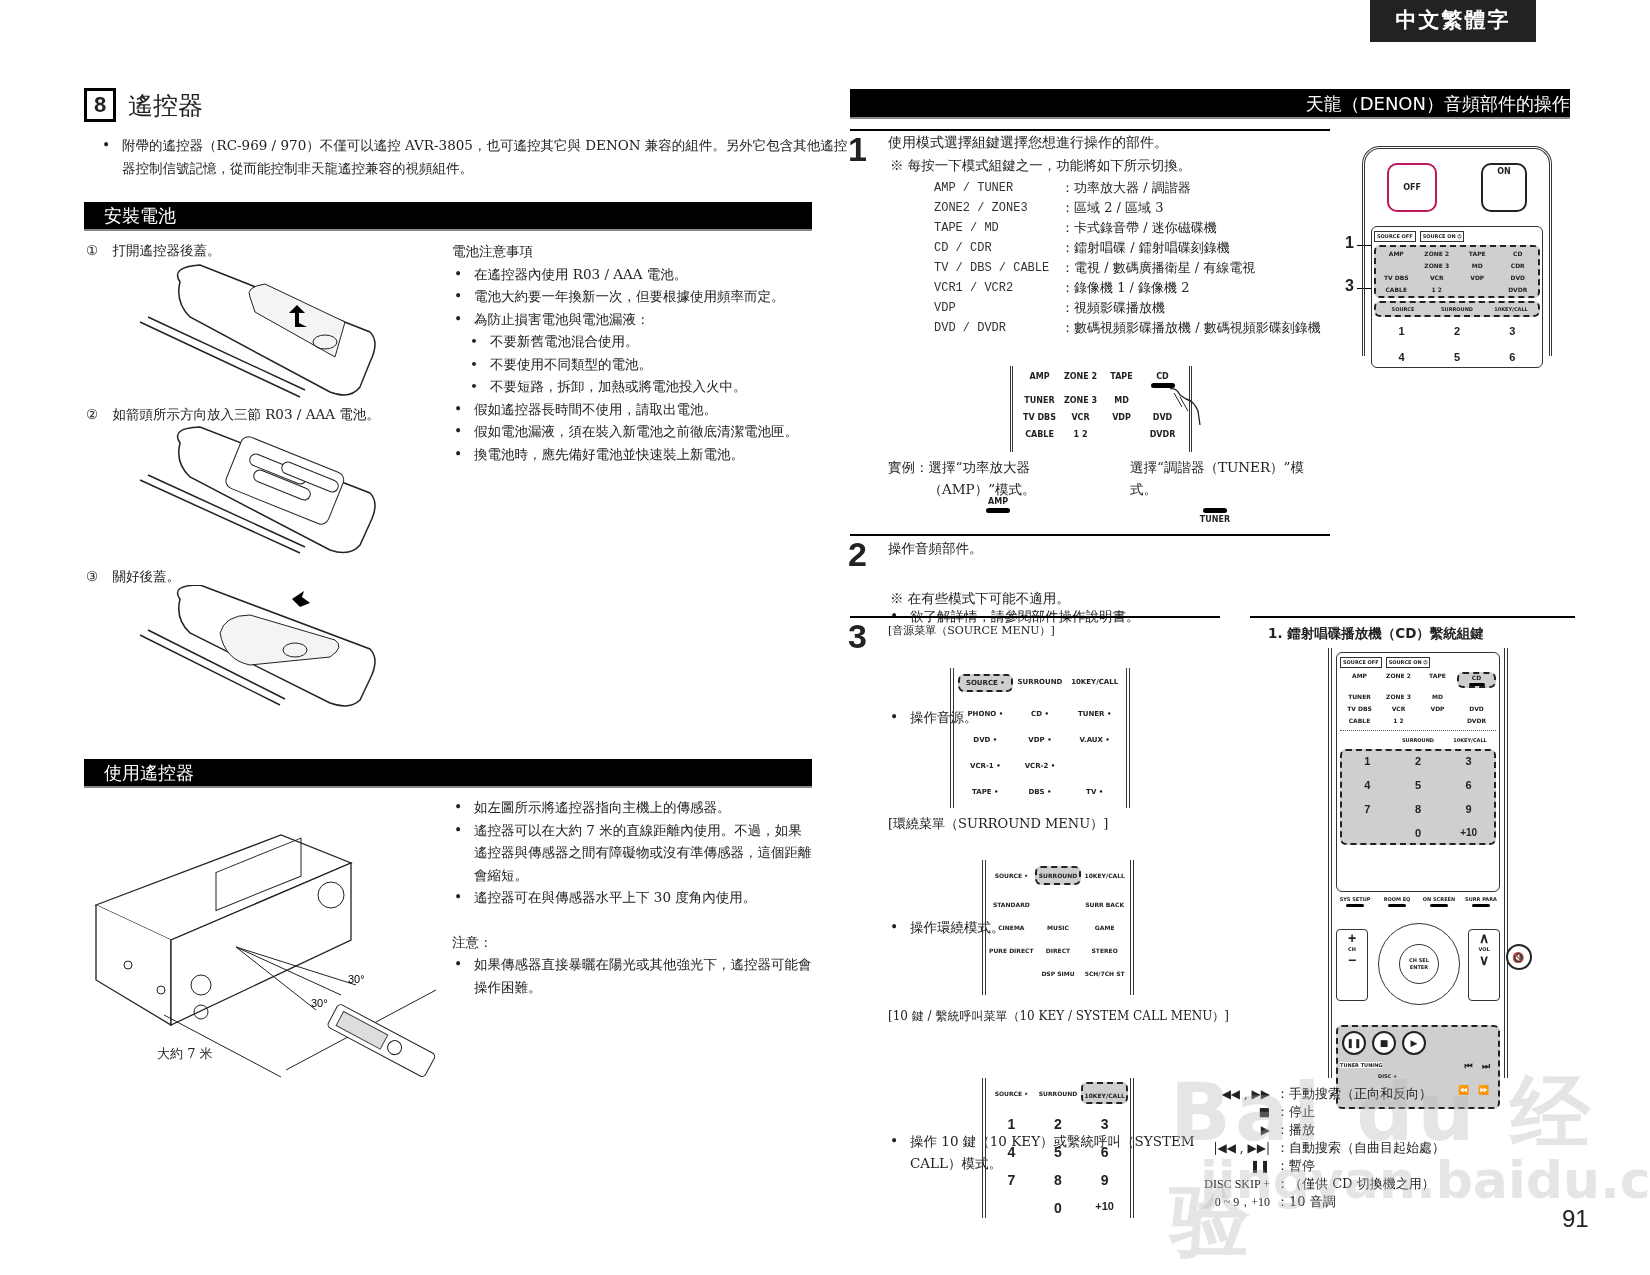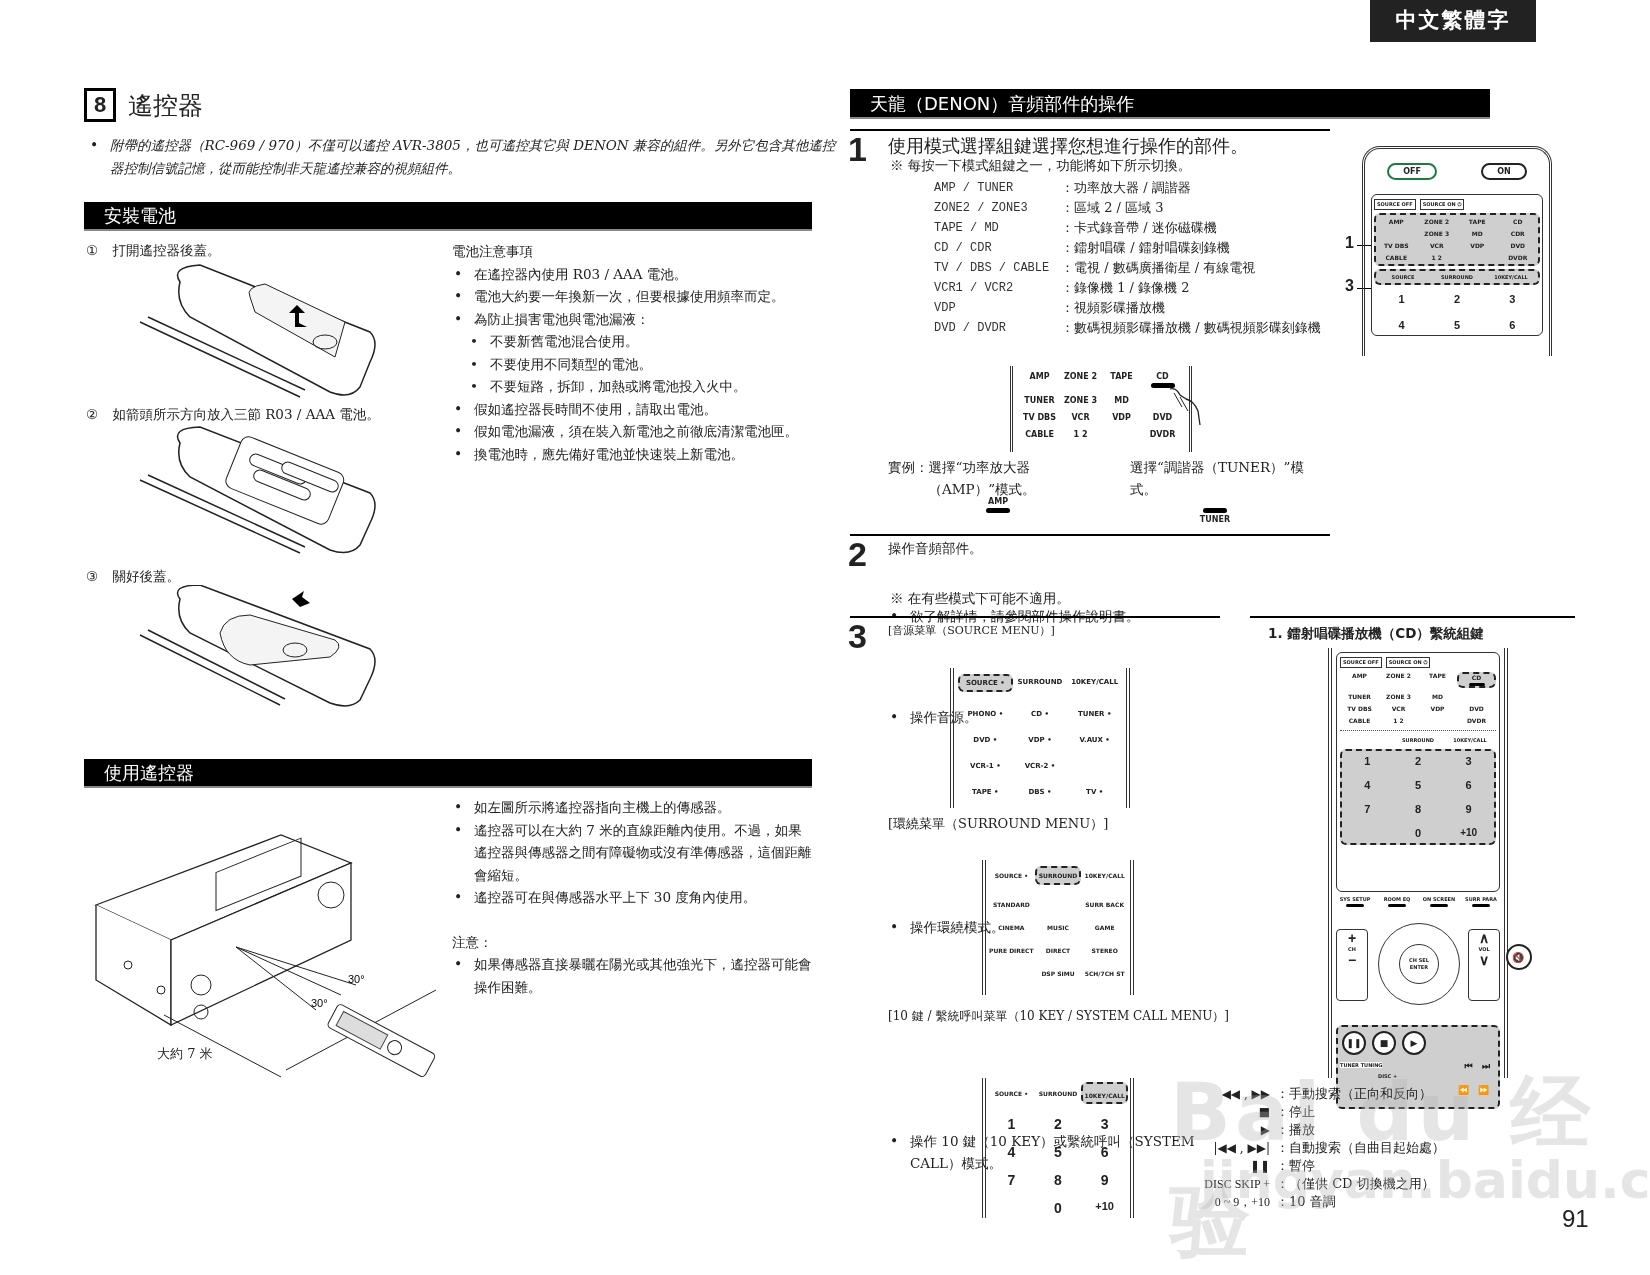--- a/index.html
+++ b/index.html
@@ -10,31 +10,31 @@
 
   .lang-badge { left:1370px; top:0; width:166px; height:42px; background:#222;
     color:#fff; font-weight:bold; font-size:21px; text-align:center; line-height:40px;
     font-family:"DejaVu Sans", sans-serif; letter-spacing:2px; }
 
   .sec-title { left:84px; top:88px; display:flex; align-items:center; gap:12px; }
   .sec-num { width:26px; height:28px; border:3px solid #000; font-family:"Liberation Sans", sans-serif;
     font-size:22px; font-weight:bold; display:flex; align-items:center; justify-content:center; }
   .sec-name { font-size:25px; font-family:"DejaVu Sans", sans-serif; }
 
-  .intro { left:88px; top:134px; width:730px; font-size:13.5px; line-height:23px;font-style:italic; }
+  .intro { left:100px; top:134px; width:730px; font-size:13.5px; line-height:23px; }
   .bullet { position:relative; padding-left:22px; }
   .bullet::before { content:"•"; position:absolute; left:2px; top:0; font-size:14px; }
   .sub-bullet { position:relative; padding-left:38px; }
   .sub-bullet::before { content:"•"; position:absolute; left:18px; top:0; }
 
   .bar { background:#000; color:#fff; font-family:"DejaVu Sans", sans-serif; font-size:18px;
     padding-left:20px; box-sizing:border-box; border-bottom:2px solid #888; }
   .bar-batt { left:84px; top:202px; width:728px; height:29px; line-height:28px; }
   .bar-use { left:84px; top:759px; width:728px; height:29px; line-height:28px; }
-  .bar-denon { left:850px; top:89px; width:640px; height:30px; line-height:29px; }
+  .bar-denon { left:850px; top:89px; width:720px; height:30px; line-height:29px;text-align:right; }
 
   .step-label { font-size:13.5px; }
   .list-col { font-size:13.5px; line-height:22.5px; }
   .bold-head { font-family:"DejaVu Sans", sans-serif; font-weight:normal; font-size:13.5px; }
 
   .hr { height:1.5px; background:#000; }
   .bignum { font-family:"Liberation Sans", sans-serif; font-weight:bold; font-size:34px; }
 
   .mode-table { left:934px; top:178px; font-size:13px; line-height:20px; }
   .mode-row { display:flex; }
@@ -154,21 +154,21 @@
   <div class="bullet">遙控器可在與傳感器水平上下 30 度角內使用。</div>
   <div style="height:22px"></div>
   <div class="bold-head">注意：</div>
   <div class="bullet">如果傳感器直接暴曬在陽光或其他強光下，遙控器可能會操作困難。</div>
 </div>
 
 <div class="abs bar bar-denon">天龍（DENON）音頻部件的操作</div>
 
 <div class="abs hr" style="left:850px;top:129px;width:480px;"></div>
 <div class="abs bignum" style="left:848px;top:130px;">1</div>
-<div class="abs" style="left:888px;top:134px;font-size:18px;">使用模式選擇組鍵選擇您想進行操作的部件。</div>
+<div class="abs" style="left:888px;top:134px;font-size:14px;">使用模式選擇組鍵選擇您想進行操作的部件。</div>
 <div class="abs" style="left:890px;top:157px;font-size:13.5px;">※ 每按一下模式組鍵之一，功能將如下所示切換。</div>
 
 <div class="abs mode-table">
   <div class="mode-row">
       <span class="mode-key">AMP / TUNER</span>
       <span class="mode-val">：功率放大器 / 調諧器</span>
     </div>
   <div class="mode-row">
       <span class="mode-key">ZONE2 / ZONE3</span>
       <span class="mode-val">：區域 2 / 區域 3</span>
@@ -310,21 +310,21 @@
   </div>
 </div>
 
 <div class="abs bignum" style="left:1345px;top:234px;font-size:16px;">1</div>
 <div class="abs" style="left:1357px;top:245px;width:45px;height:1px;background:#000;"></div>
 <div class="abs bignum" style="left:1345px;top:277px;font-size:16px;">3</div>
 <div class="abs" style="left:1357px;top:288px;width:45px;height:1px;background:#000;"></div>
 
 <div class="abs" style="left:1362px;top:146px;width:190px;height:210px;border:3px double #333;border-bottom:none;border-radius:18px 18px 0 0;box-sizing:border-box;">
   <div style="display:flex;justify-content:space-around;margin-top:14px;">
-    <span class="btnlbl" style="border:2px solid #15803d;border-radius:10px;padding:2px 14px">OFF</span>
+    <span class="btnlbl" style="border:2px solid #be185d;border-radius:10px;padding:18px 14px">OFF</span>
     <span class="btnlbl" style="border:2px solid #222;border-radius:10px;padding:2px 14px">ON</span>
   </div>
   <div class="remote-panel" style="margin:14px 6px 0;padding:4px 2px;">
     <div style="display:flex;gap:4px;margin-bottom:3px">
       <span class="btnlbl" style="font-size:5px;border:1px solid #333;padding:1px 2px">SOURCE OFF</span>
       <span class="btnlbl" style="font-size:5px;border:1px solid #333;padding:1px 2px">SOURCE ON ⏻</span>
     </div>
     <div class="grid4 dashed" style="row-gap:5px;padding:3px 0">
       <span class="btnlbl" style="font-size:6px">AMP</span>
       <span class="btnlbl" style="font-size:6px">ZONE 2</span>

